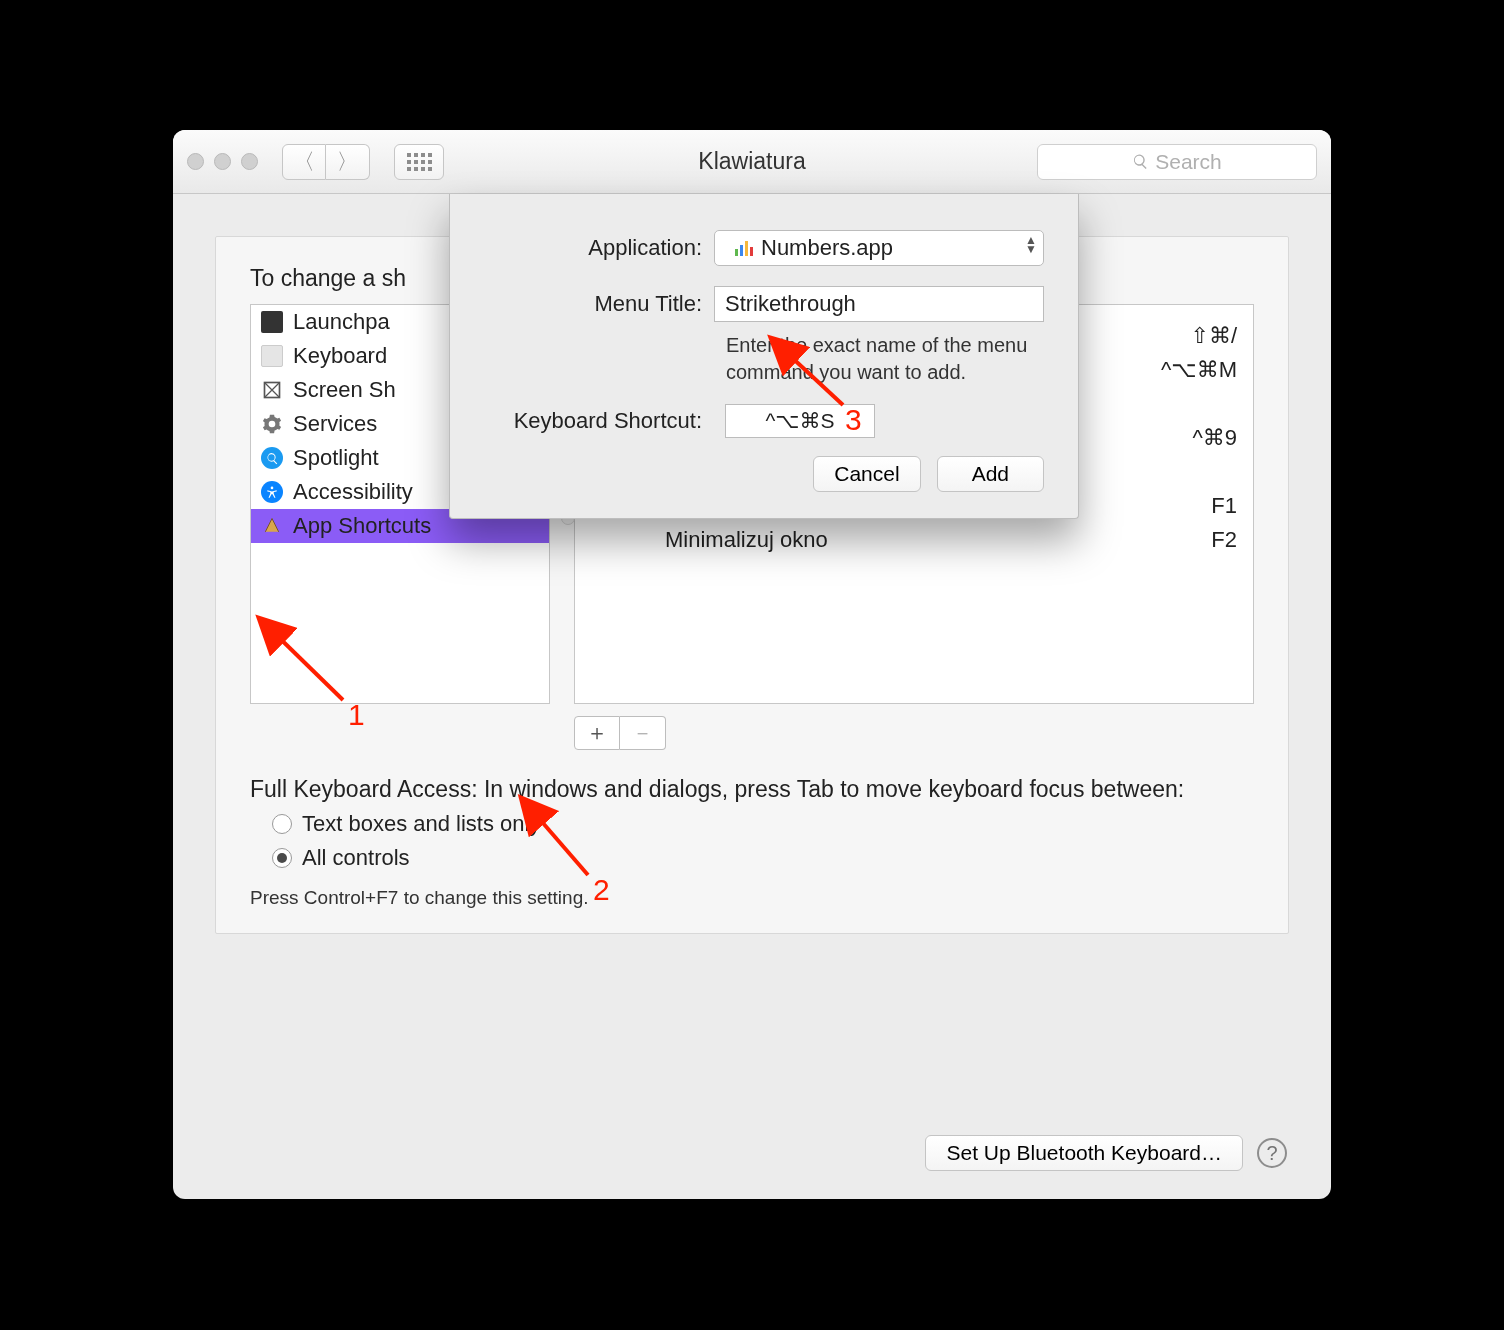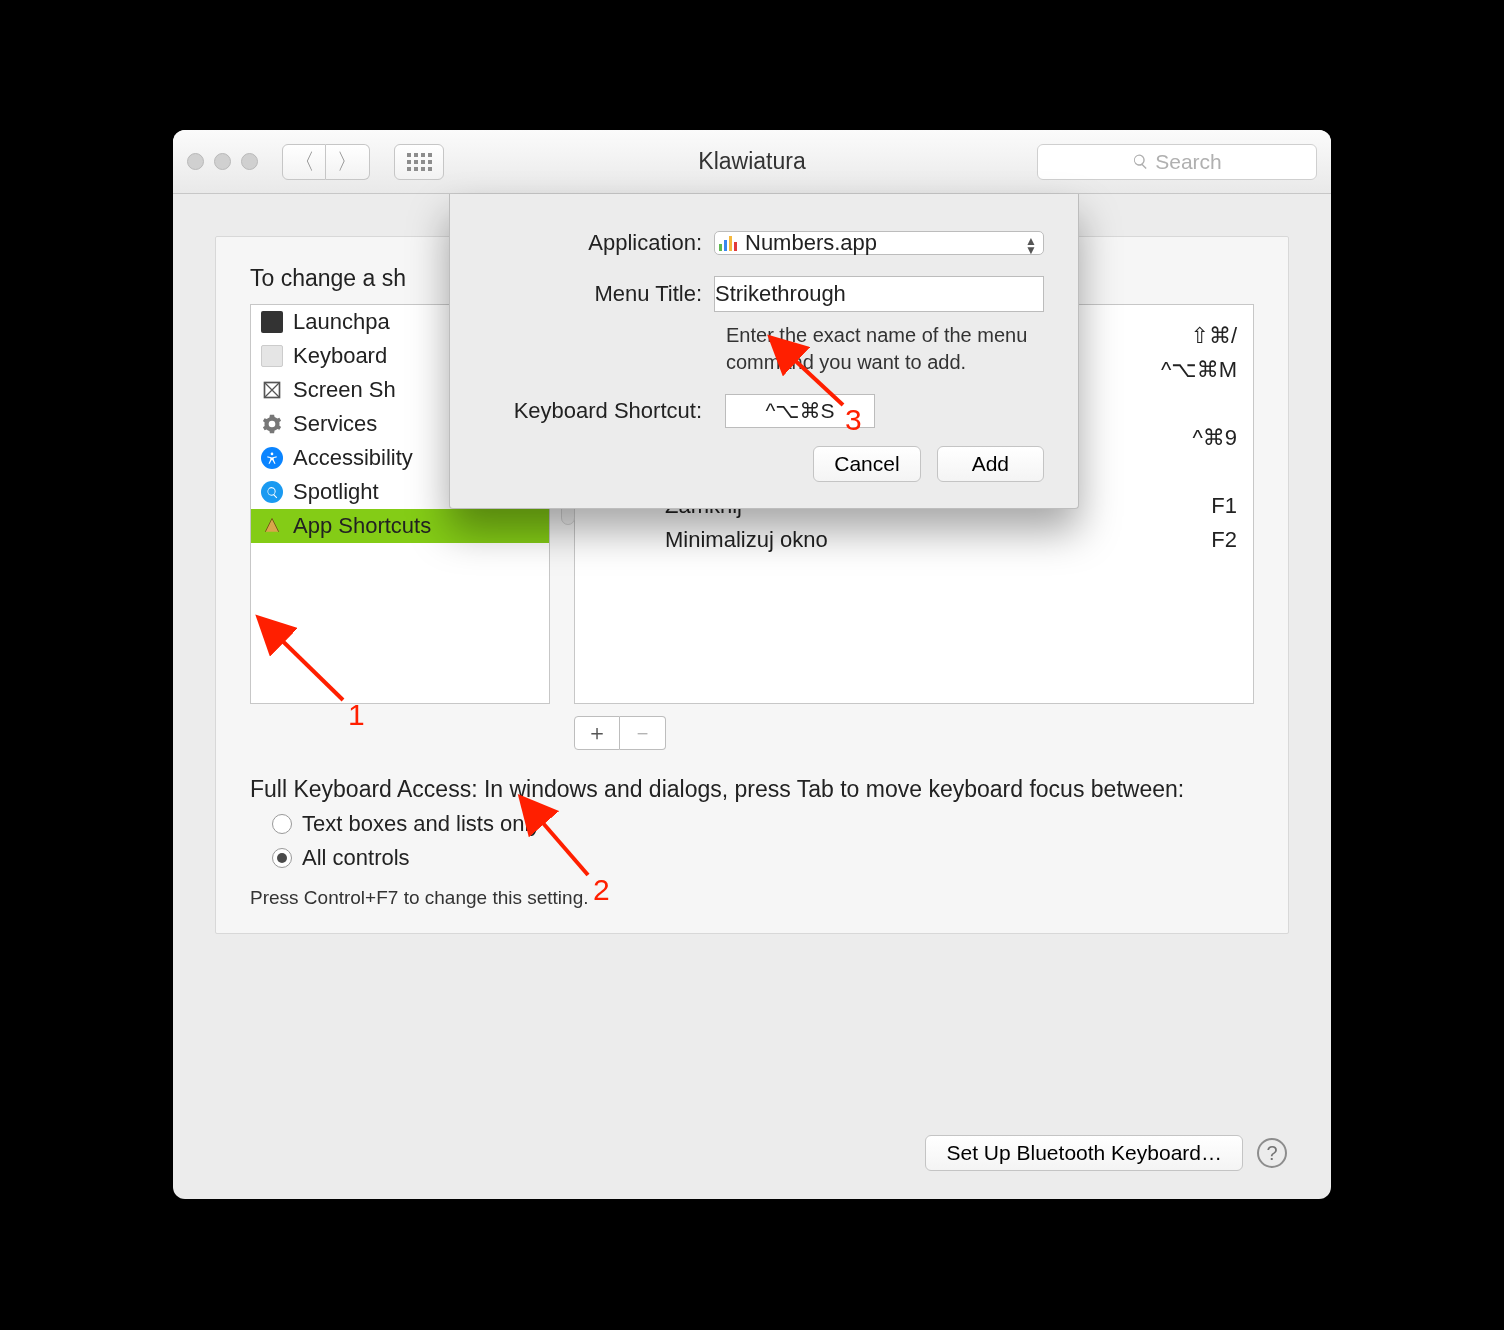--- a/index.html
+++ b/index.html
@@ -75,21 +75,21 @@
   .cols { display:flex; gap:24px; }
   .leftlist {
     width:300px; height:400px;
     background:#fff; border:1px solid #c7c7c7;
     overflow:hidden;
   }
   .leftlist .item{
     display:flex; align-items:center; gap:10px;
     padding:4px 10px; font-size:22px; height:34px;
   }
-  .leftlist .item.sel{ background:#84cc16;}
+  .leftlist .item.sel{ background:#8b5cf6;}
   .ico{ width:22px;height:22px; display:flex;align-items:center;justify-content:center; font-size:18px;}
   .ico.blue{ background:#1a9af1; color:#fff; border-radius:50%;}
   .ico.bluea{ background:#0a84ff; color:#fff; border-radius:50%;}
   .ico.kb{ background:#e5e5e5; border:1px solid #ccc; border-radius:2px;}
   .ico.app svg{width:20px;height:20px;}
   .ico.dark{ background:#333; border-radius:2px;}
   .ico.mc{
      background:linear-gradient(#3a3a3a,#000);
      border-radius:2px;
      display:grid;grid-template-columns:1fr 1fr;grid-template-rows:1fr 1fr;gap:1px;padding:2px;
@@ -139,33 +139,33 @@
     background:#ececec;
     border:1px solid #bdbdbd;
     border-top:none;
     border-radius:0 0 4px 4px;
     box-shadow: 0 22px 40px rgba(0,0,0,.35);
     padding:36px 34px 26px 34px;
   }
   .frow{ display:flex; align-items:center; margin-bottom:20px;}
   .flabel{ width:230px; text-align:right; padding-right:12px; font-size:22px;}
   .popup{
-    flex:1; height:24px; background:#fff; border:1px solid #bcbcbc; border-radius:5px;
-    display:flex; align-items:center; padding:0 4px; gap:8px; position:relative;
+    flex:1; height:36px; background:#fff; border:1px solid #bcbcbc; border-radius:5px;
+    display:flex; align-items:center; padding:0 20px; gap:8px; position:relative;
   }
   .popup .updn{ position:absolute; right:6px; top:5px; font-size:12px; color:#555; line-height:9px;}
   .bars{display:flex;align-items:flex-end;gap:2px;height:16px;}
   .bars span{width:3px;}
   .bars span:nth-child(1){height:7px;background:#5fb84e;}
   .bars span:nth-child(2){height:11px;background:#3a87ef;}
   .bars span:nth-child(3){height:15px;background:#f6b83c;}
   .bars span:nth-child(4){height:9px;background:#e23b3b;}
   .tinput{
     flex:1; height:36px; background:#fff; border:1px solid #bcbcbc;
-    padding:0 0; font-size:22px; display:flex; align-items:center;
+    padding:0 10px; font-size:22px; display:flex; align-items:center;
   }
   .fhint{ margin-left:242px; font-size:20px; color:#333; margin-top:-10px; margin-bottom:18px; line-height:1.35;}
   .scinput{
     width:150px; height:34px; background:#fff; border:1px solid #bcbcbc;
     display:flex;align-items:center;justify-content:center; font-size:21px;
   }
   .sheet-actions{ display:flex; justify-content:flex-end; gap:16px; margin-top:18px;}
 
   
   .anno{
@@ -249,35 +249,35 @@
           </div>
           <div class="item">
             <span class="ico">
               <svg viewBox="0 0 24 24" width="20" height="20" fill="#777">
                   <path d="M12 8a4 4 0 100 8 4 4 0 000-8zm9 4a9 9 0 01-.2 1.9l2.1 1.6-2 3.5-2.5-1a9 9 0 01-3.3 1.9L14.5 23h-5l-.6-2.6a9 9 0 01-3.3-1.9l-2.5 1-2-3.5 2.1-1.6A9 9 0 013 12c0-.6.1-1.3.2-1.9L1.1 8.5l2-3.5 2.5 1A9 9 0 018.9 4.1L9.5 1h5l.6 2.6a9 9 0 013.3 1.9l2.5-1 2 3.5-2.1 1.6c.1.6.2 1.3.2 1.9z"></path>
                 </svg>
             </span>
             <span>Services</span>
           </div>
           <div class="item">
+            <span class="ico blue">
+              <svg viewBox="0 0 24 24" width="13" height="13" fill="#fff">
+                  <path d="M10 2a8 8 0 015.3 13.9l5.4 5.4-1.4 1.4-5.4-5.4A8 8 0 1110 2zm0 2a6 6 0 100 12 6 6 0 000-12z"></path>
+                </svg>
+            </span>
+            <span>Spotlight</span>
+          </div>
+          <div class="item">
             <span class="ico bluea">
               <svg viewBox="0 0 24 24" width="14" height="14" fill="#fff">
                   <circle cx="12" cy="5" r="2.3"></circle>
                   <path d="M4 9l8 2 8-2v2l-5 1v3l3 7h-2l-3-6h-2l-3 6H6l3-7v-3L4 11z"></path>
                 </svg>
             </span>
             <span>Accessibility</span>
-          </div>
-          <div class="item">
-            <span class="ico blue">
-              <svg viewBox="0 0 24 24" width="13" height="13" fill="#fff">
-                  <path d="M10 2a8 8 0 015.3 13.9l5.4 5.4-1.4 1.4-5.4-5.4A8 8 0 1110 2zm0 2a6 6 0 100 12 6 6 0 000-12z"></path>
-                </svg>
-            </span>
-            <span>Spotlight</span>
           </div>
           <div class="item sel">
             <span class="ico app">
               <svg viewBox="0 0 24 24">
                   <path d="M12 3l8 16H4z" fill="#d9a64b"></path>
                   <path d="M12 3l-8 16" stroke="#6e4a14" stroke-width="1"></path>
                   <path d="M12 3l8 16" stroke="#6e4a14" stroke-width="1"></path>
                 </svg>
             </span>
             <span>App Shortcuts</span>

